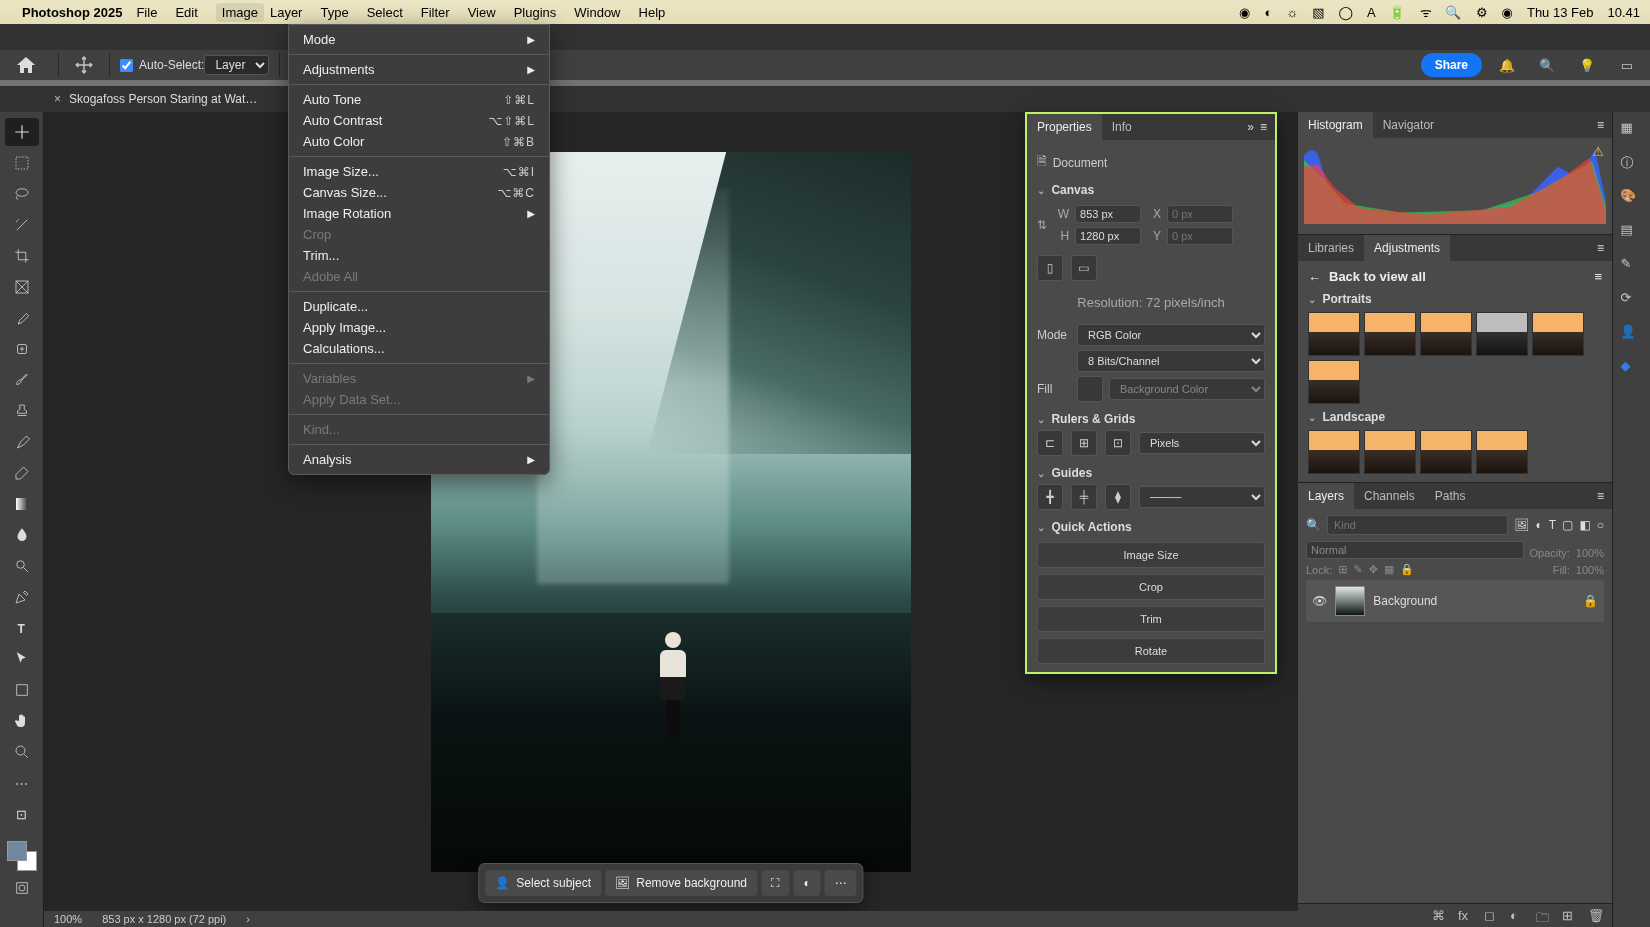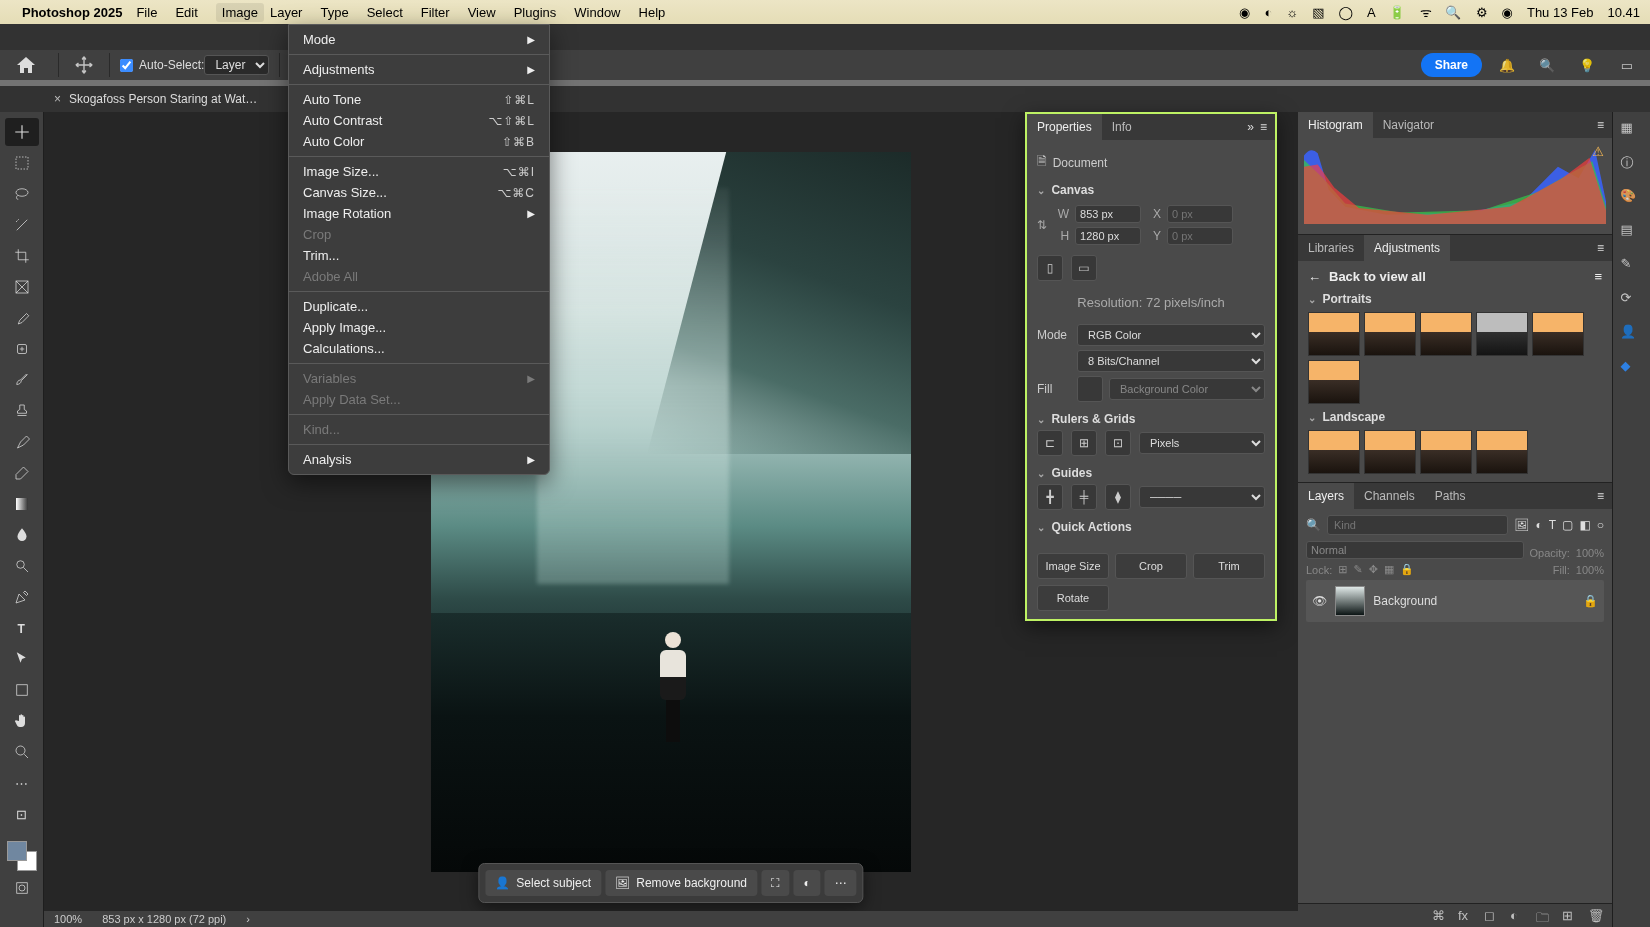--- a/index.html
+++ b/index.html
@@ -63,21 +63,21 @@
 .panel-tabs .tab.active{background:#4a4a4a;color:#eee}
 .panel-tabs .tabx{margin-left:auto;padding:6px 8px;display:flex;gap:6px}
 .prop-body{padding:8px 10px;font-size:12px;color:#ccc}
 .prop-row{display:flex;align-items:center;gap:6px;margin:4px 0}
 .prop-row label{width:14px;text-align:right;color:#aaa}
 .prop-row input{width:66px;background:#383838;border:1px solid #555;color:#ddd;font-size:11px;padding:2px 4px;border-radius:3px}
 .prop-row input.dim{color:#666}
 .prop-sect{display:flex;align-items:center;gap:6px;margin:10px 0 4px;font-weight:600;color:#ddd;font-size:12px}
 .prop-sect::before{content:"⌄";font-size:10px;color:#aaa}
 .prop-sel{flex:1;background:#383838;border:1px solid #555;color:#ddd;font-size:11px;padding:3px 6px;border-radius:3px}
-.qa-grid{display:grid;grid-template-columns:1fr 1fr 1fr;gap:6px;margin-top:19px}
+.qa-grid{display:grid;grid-template-columns:1fr;gap:6px;margin-top:8px}
 .qa-btn{background:#3c3c3c;border:1px solid #555;color:#ddd;font-size:11px;padding:6px 0;border-radius:3px;text-align:center}
 .ico-btn{width:26px;height:26px;background:#383838;border:1px solid #555;border-radius:3px;display:flex;align-items:center;justify-content:center}
 
 .pcol{background:#4a4a4a;border-bottom:1px solid #222}
 .histogram{height:96px;padding:6px;position:relative}
 .histo-svg{width:100%;height:80px}
 .adj-body{padding:8px 10px}
 .adj-back{display:flex;align-items:center;gap:8px;font-size:13px;color:#eee;font-weight:600;margin-bottom:8px}
 .adj-group-title{font-size:12px;color:#ddd;font-weight:600;margin:6px 0;display:flex;align-items:center;gap:6px}
 .adj-group-title::before{content:"⌄";font-size:10px;color:#aaa}

